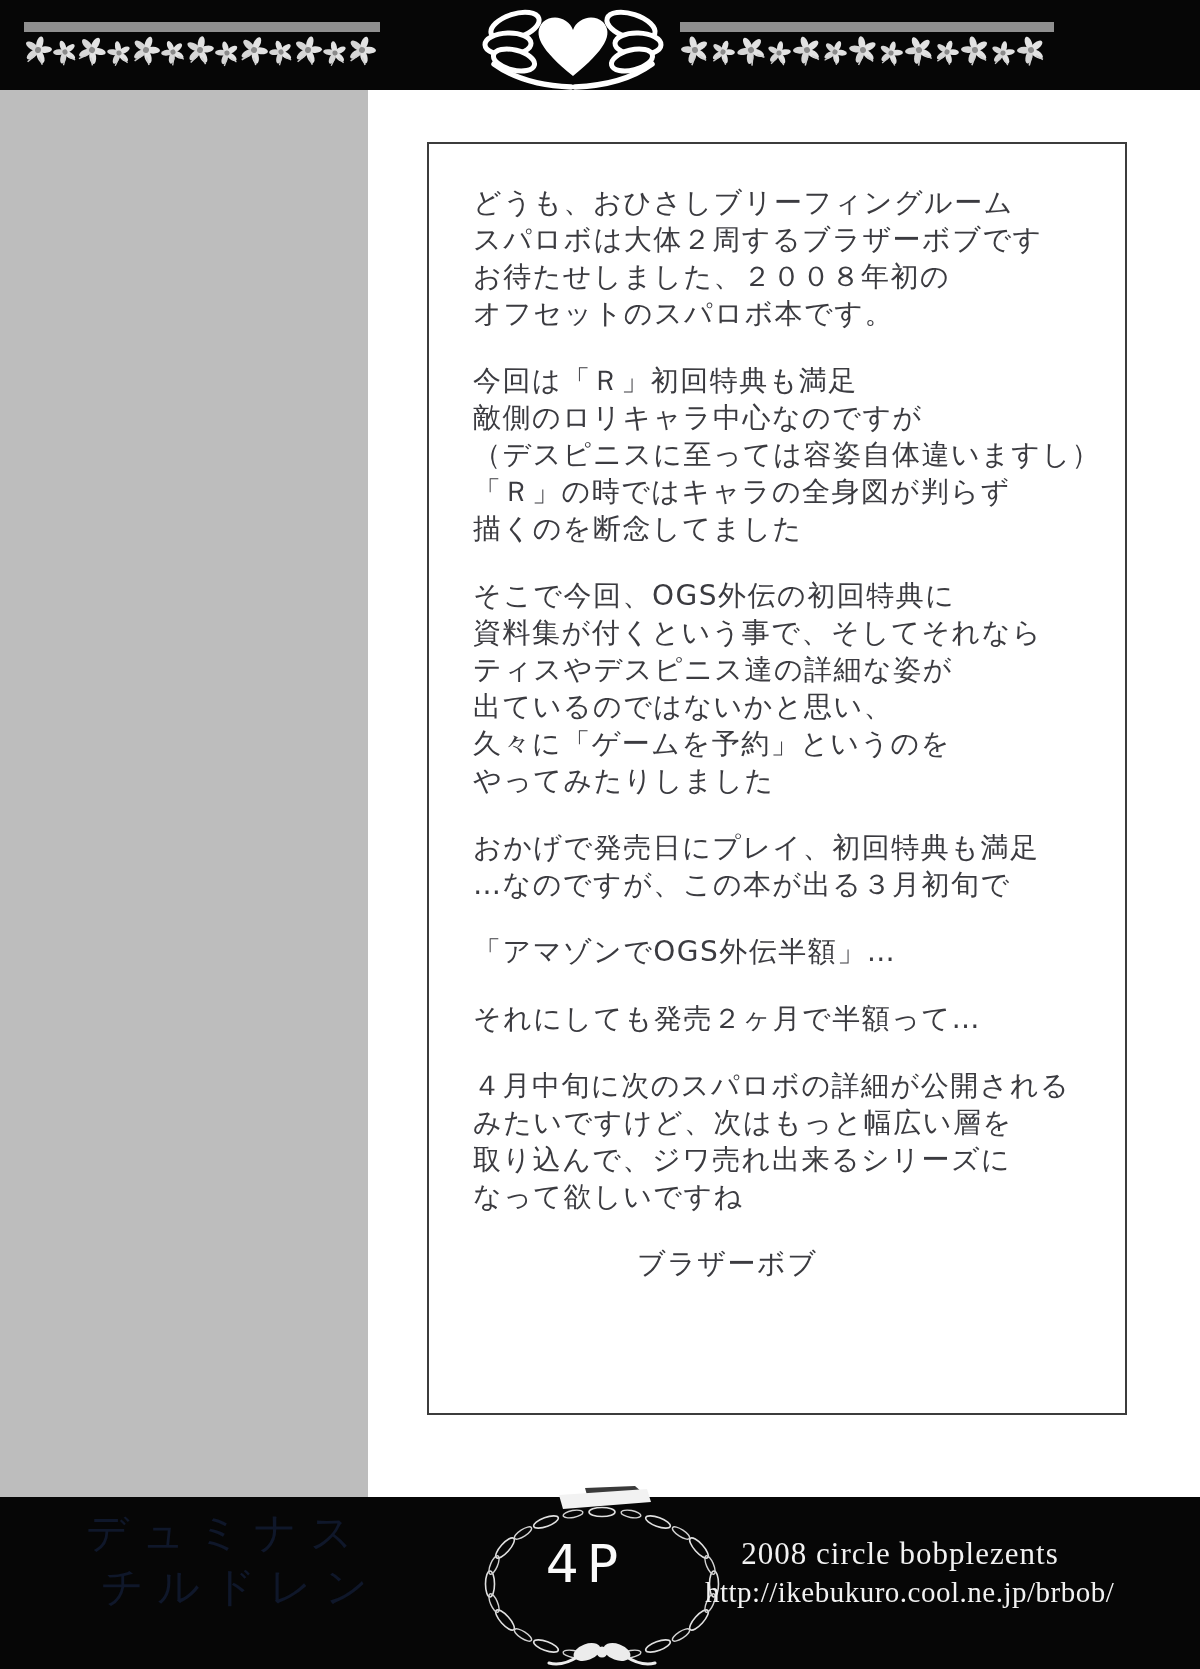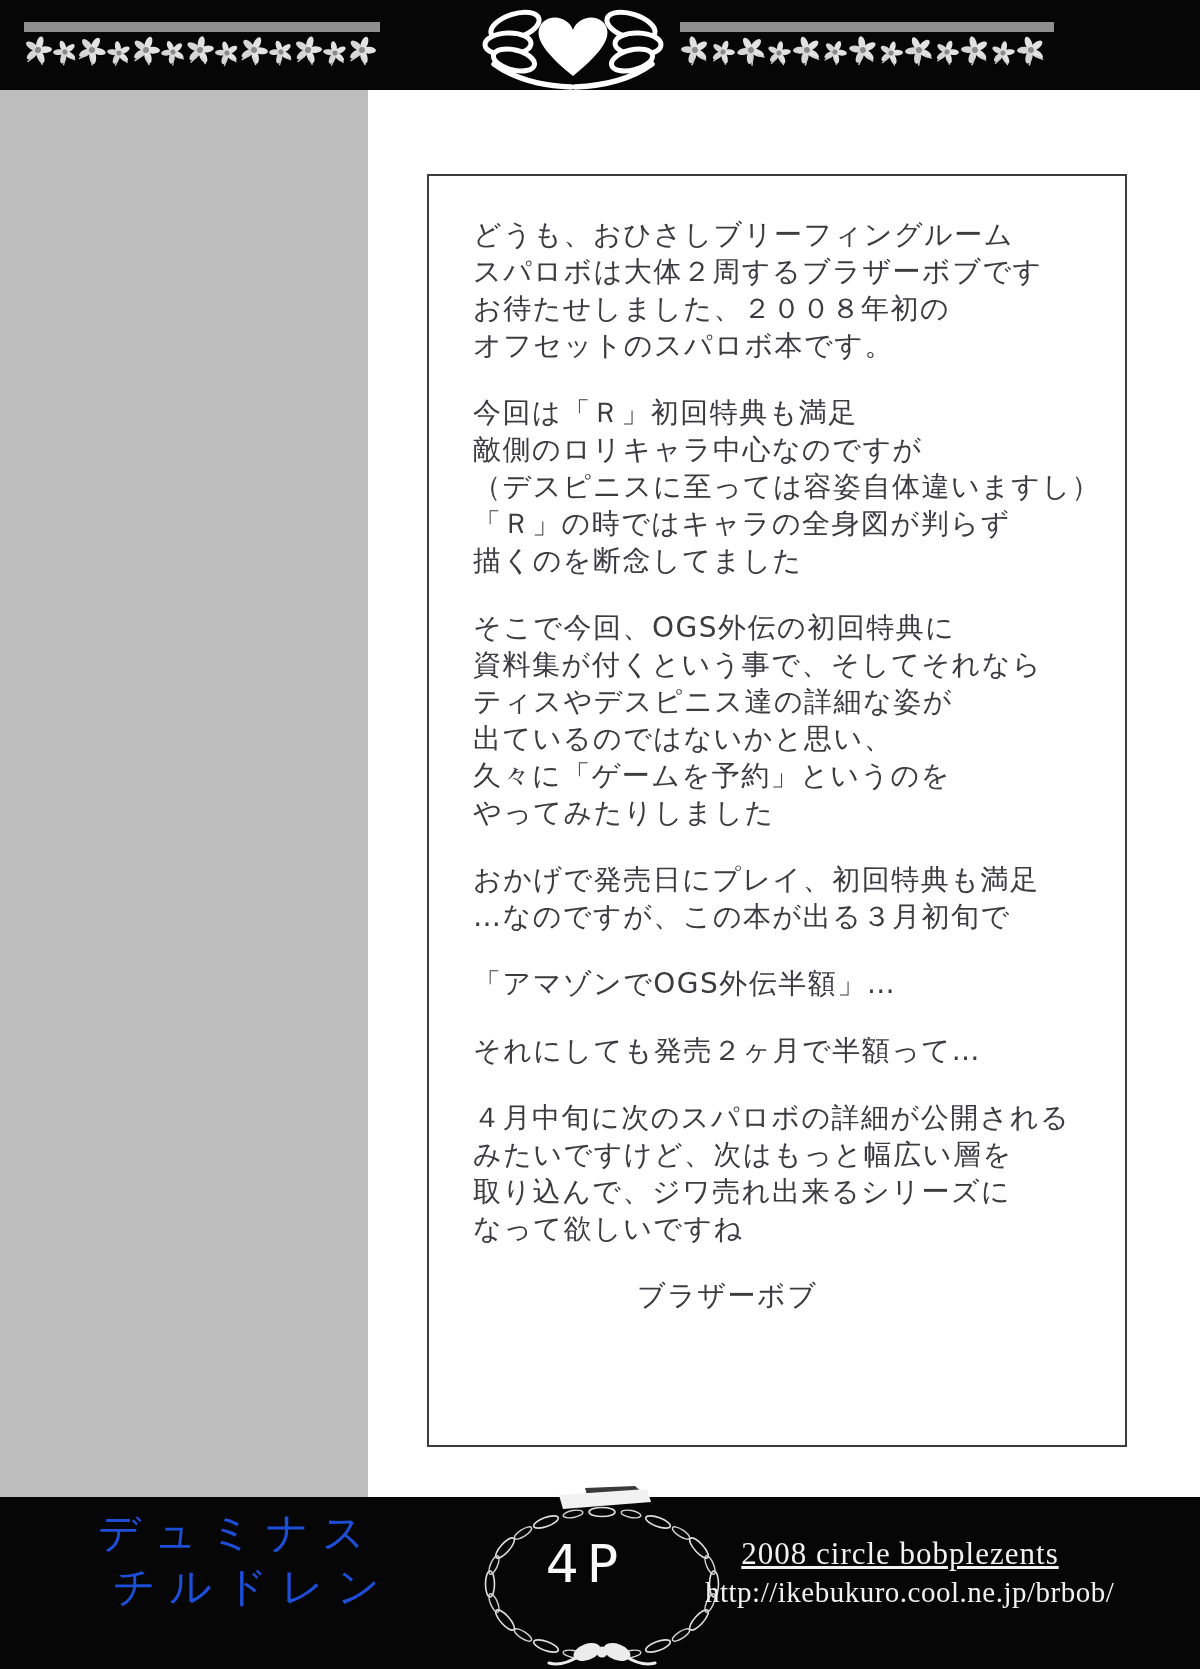--- a/index.html
+++ b/index.html
@@ -20,46 +20,46 @@
   
   .gray-strip{
     position:absolute;left:0;top:90px;width:368px;height:1407px;
     background:#bdbdbd;
   }
   
   .letter-box{
     position:absolute;left:427px;top:142px;width:700px;height:1273px;
     box-sizing:border-box;border:2px solid #3c3c3c;background:#ffffff;
     padding:40px 10px 0 44px;
-    color:#3b3b40;font-size:28px;line-height:37px;letter-spacing:1.5px;margin-top:32px;
+    color:#3b3b40;font-size:28px;line-height:37px;letter-spacing:1.5px;
   }
   .letter-box p{margin:0 0 30px 0;}
   .letter-box .line{display:block;white-space:nowrap;}
   .para-quote{margin-left:-20px;}
   .signature-line{margin-top:18px;padding-left:164px;}
   
   .bottom-band{
     position:absolute;left:0;top:1497px;width:1200px;height:172px;
     background:#060606;
   }
   .doujin-title{
-    position:absolute;left:98px;top:1506px;color:#1d4ed8;
+    position:absolute;left:86px;top:1506px;color:#0f172a;
     font-size:42px;line-height:54px;letter-spacing:13px;white-space:nowrap;
   }
   .doujin-title .t2{margin-left:15px;}
   .wreath{position:absolute;left:467px;top:1486px;}
   .page-count{
     position:absolute;left:524px;top:1534px;width:124px;text-align:center;
     color:#fafafa;font-size:52px;letter-spacing:8px;
   }
   .credit-block{
     position:absolute;left:705px;top:1534px;width:390px;text-align:center;
     color:#f2f2f2;font-family:"Liberation Serif",serif;
   }
-  .credit-line{font-size:31px;line-height:40px;letter-spacing:1px;text-decoration:underline;}
+  .credit-line{font-size:31px;line-height:40px;letter-spacing:1px;}
   .url-line{font-size:29px;line-height:36px;letter-spacing:0.5px;}
 </style>
 </head>
 <body>
 
 <div class="top-band">
 
   <svg class="floral-band floral-left" width="356" height="46" viewBox="0 0 356 46">
     <defs>
       <g id="flw">

